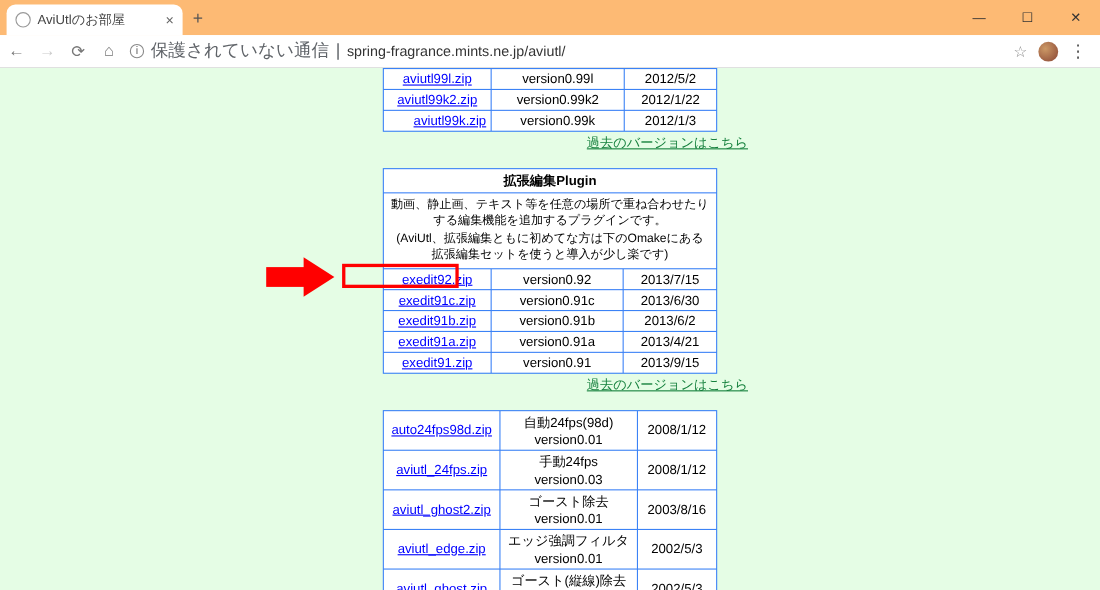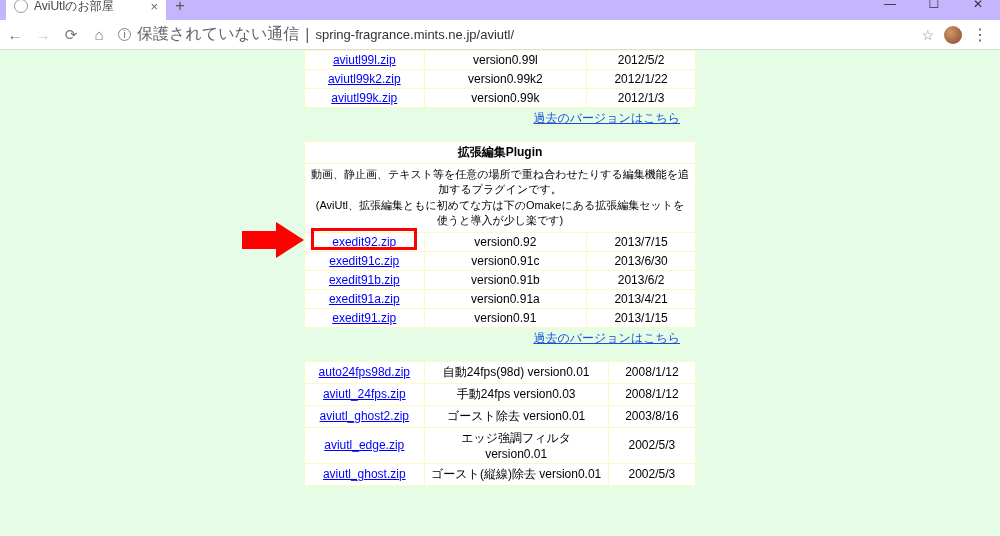--- a/index.html
+++ b/index.html
@@ -4,55 +4,55 @@
 <style>
   * { box-sizing: border-box; }
   body {
     margin: 0;
     font-family: "Meiryo", "MS PGothic", sans-serif;
     font-size: 12px;
     background: #fff;
   }
   
   .browser { width: 1000px; height: 536px; background: #fff; display: flex; flex-direction: column; }
-  .tab-bar { height: 20px; background: #c4b5fd; display: flex; align-items: flex-end; padding-left: 6px; }
+  .tab-bar { height: 32px; background: #fdba74; display: flex; align-items: flex-end; padding-left: 6px; }
   .tab { background: #fff; height: 28px; min-width: 160px; border-radius: 8px 8px 0 0; display: flex; align-items: center; padding: 0 8px; gap: 6px; font-size: 12px; color: #444; }
   .tab .favicon { width: 14px; height: 14px; border-radius: 50%; border: 1px solid #999; display:inline-block; background:#fff;}
   .tab .close { margin-left: auto; color: #666; font-size: 13px; }
   .newtab { width: 28px; height: 28px; display:flex;align-items:center;justify-content:center;color:#555;font-size:16px;}
   .win-controls { margin-left: auto; display:flex; height:32px;}
   .win-controls div { width: 44px; display:flex;align-items:center;justify-content:center;color:#333;font-size:12px;}
   .addr-bar { height: 30px; background: #fff; border-bottom: 1px solid #ddd; display:flex; align-items:center; padding: 0 6px; gap: 10px;}
   .addr-bar .navbtn { color:#777; font-size:15px; width:18px; text-align:center;}
   .addr-field { flex: 1; display:flex; align-items:center; gap:6px; color:#555; font-size:13px;}
   .addr-field .lockinfo { color:#5f6368; font-size:16px;}
   .addr-right { display:flex; align-items:center; gap:10px; padding-right:6px;}
   .star { color:#888; font-size:14px;}
   .avatar { width:18px; height:18px; border-radius:50%; background: radial-gradient(circle at 35% 35%, #c96, #843); }
   .menu-dots { color:#555; font-size:16px;}
   
   .page { flex:1; overflow:auto; background:#e5fde5; padding-top:0;}
   table.dl {
     border-collapse: separate;
     border-spacing: 1px;
-    background: #fef9c3;
-    width: 392px;
+    background: #3b82f6;
+    width: 304px;
     margin: 0 auto;
   }
   table.dl th, table.dl td {
     background: #fff;
     padding: 2px 4px;
     text-align: center;
     font-size: 12px;
     height: 18px;
   }
   table.dl th { font-weight: bold; }
   table.dl td.desc { font-size:11px; line-height:1.4; padding:3px 6px;}
   a.file { color: #00f; text-decoration: underline; }
-  a.past { color:#1d4ed8; text-decoration:underline; font-size:12px;}
+  a.past { color:#15803d; text-decoration:underline; font-size:12px;}
   .past-row { width:360px; text-align:right; margin:2px auto 14px;}
   .highlight-box {
     position:absolute; border:3px solid #f00; pointer-events:none;
   }
   .arrow {
     position:absolute; width:64px; height:36px; pointer-events:none;
   }
   .arrow-body { position:absolute; left:0; top:9px; width:36px; height:18px; background:#f00;}
   .arrow-head { position:absolute; left:34px; top:0; width:0; height:0; border-top:18px solid transparent; border-bottom:18px solid transparent; border-left:28px solid #f00;}
   .page-wrap { position:relative; width:700px; margin:0 auto; }
@@ -103,21 +103,21 @@
               <td style="width: 110px;"><a href="#" class="file">aviutl99l.zip</a></td>
               <td style="width: 150px;">version0.99l</td>
               <td style="width: 100px;">2012/5/2</td>
             </tr>
             <tr>
               <td style="width: 110px;"><a href="#" class="file">aviutl99k2.zip</a></td>
               <td style="width: 150px;">version0.99k2</td>
               <td style="width: 100px;">2012/1/22</td>
             </tr>
             <tr>
-              <td style="width: 110px;"><a href="#" class="file">aviutl99k.zip</a></td>
+              <td style="width: 110px; text-align: right;"><a href="#" class="file">aviutl99k.zip</a></td>
               <td style="width: 150px;">version0.99k</td>
               <td style="width: 100px;">2012/1/3</td>
             </tr>
           </tbody>
       </table>
       <div class="past-row">
         <a href="#" class="past">過去のバージョンはこちら</a>
       </div>
 
       <table class="dl" style="position:relative;">
@@ -149,21 +149,21 @@
               <td style="width: 100px;">2013/6/2</td>
             </tr>
             <tr>
               <td style="width: 110px;"><a href="#" class="file">exedit91a.zip</a></td>
               <td style="width: 150px;">version0.91a</td>
               <td style="width: 100px; margin-top: 15px;">2013/4/21</td>
             </tr>
             <tr>
               <td style="width: 110px; text-align: center;"><a href="#" class="file">exedit91.zip</a></td>
               <td style="width: 150px;">version0.91</td>
-              <td style="width: 100px;">2013/1/15</td>
+              <td style="width: 100px;">2013/9/15</td>
             </tr>
           </tbody>
       </table>
       <div class="past-row">
         <a href="#" class="past">過去のバージョンはこちら</a>
       </div>
 
       <table class="dl">
         <tbody>
         </tbody>

